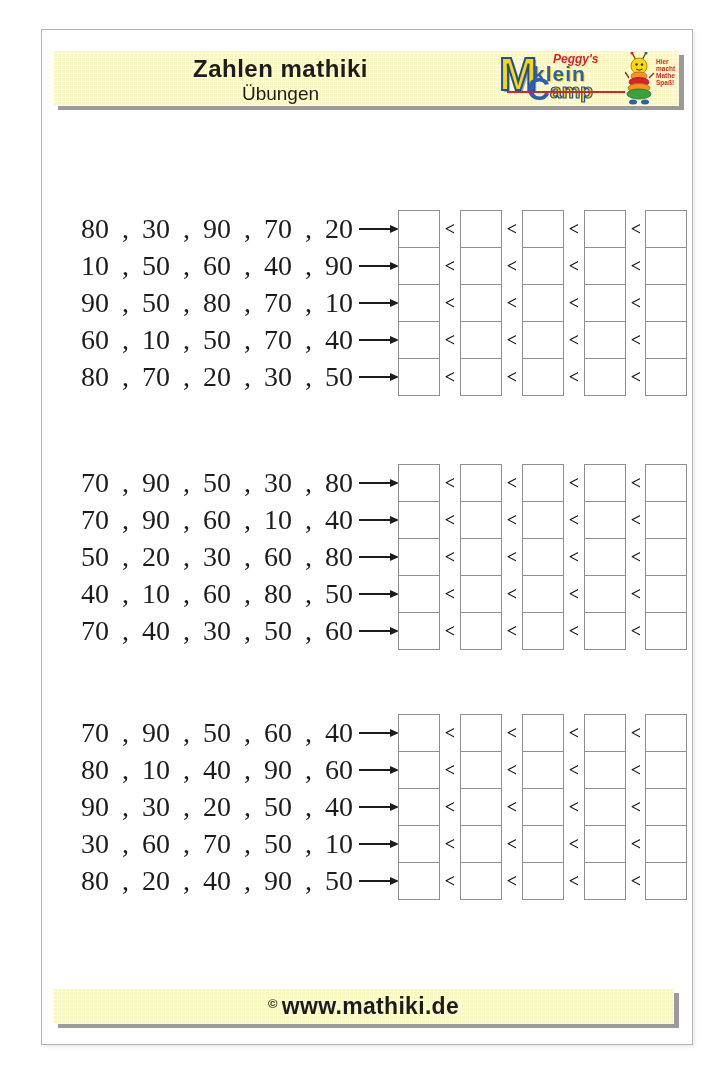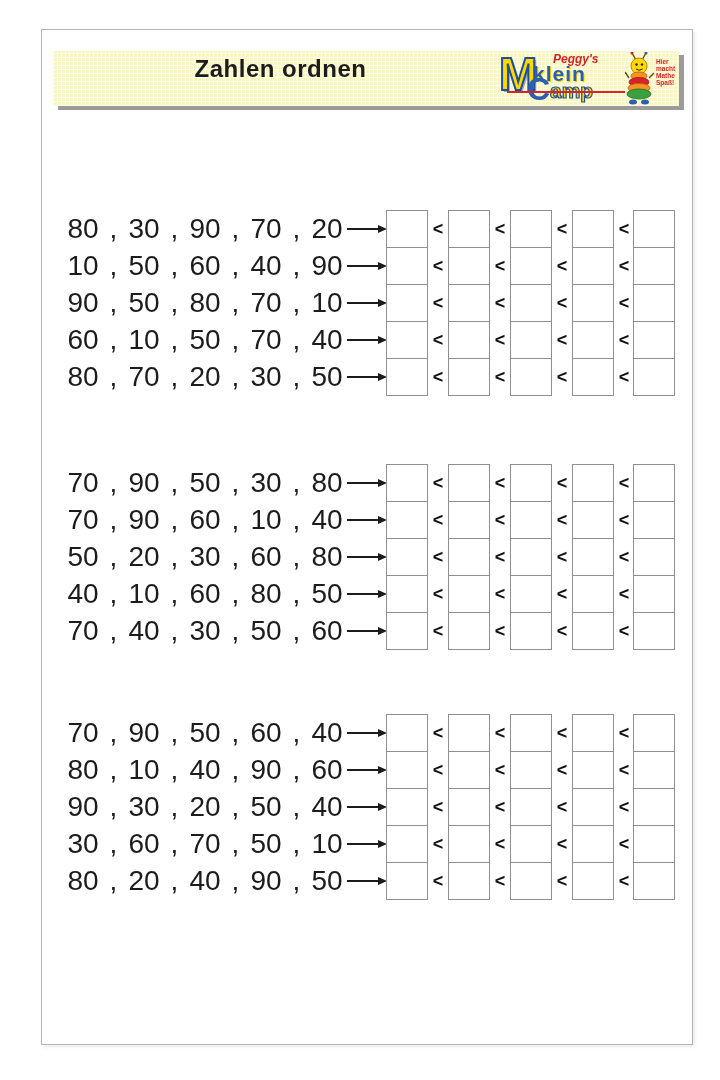--- a/index.html
+++ b/index.html
@@ -22,21 +22,21 @@
   .lg-m{left:2px;top:-4px;font-size:46px;font-weight:bold;color:#ffd800;-webkit-text-stroke:2px #1e4f9c;text-shadow:2px 2px 0 rgba(30,79,156,.45);}
   .lg-athiki{left:36px;top:11px;font-size:21px;font-weight:bold;color:#2b5fb0;letter-spacing:1px;text-shadow:1px 1px 0 #ffd800;}
   .lg-c{left:30px;top:20px;font-size:32px;font-weight:bold;color:#2b5fb0;}
   .lg-amp{left:53px;top:28px;font-size:21px;font-weight:bold;color:#ffd800;-webkit-text-stroke:1.2px #1e4f9c;}
   .lg-line{position:absolute;left:10px;top:40px;width:118px;height:2px;background:#d6232a;}
   .bug{position:absolute;left:128px;top:1px;}
   .slogan{position:absolute;left:159px;top:7px;font-size:6.5px;line-height:7px;color:#d6232a;font-weight:bold;text-align:left;}
   
   .instruction{position:absolute;left:33px;top:96px;font-size:28px;letter-spacing:.2px;}
   
-  .block{position:absolute;left:4px;width:650px;height:196px;}
+  .block{position:absolute;left:16px;width:650px;height:196px;font-family:Liberation Serif, serif;}
   .row{position:absolute;left:0;width:650px;height:38px;}
   .numbers{position:absolute;left:15px;top:0;height:38px;display:flex;align-items:center;font-size:28px;}
   .num-cell{display:inline-block;width:44px;text-align:center;}
   .comma-cell{display:inline-block;width:17px;text-align:center;}
   .arrow{position:absolute;left:301px;top:18px;width:32px;border-top:2px solid #1c1c1c;}
   .arrow::after{content:"";position:absolute;right:-8px;top:-5px;width:0;height:0;
     border-left:9px solid #1c1c1c;border-top:4px solid transparent;border-bottom:4px solid transparent;}
   .abox{position:absolute;top:0;width:42px;height:38px;box-sizing:border-box;border:1px solid #8f8f8f;background:#fff;}
   .sep{position:absolute;top:0;width:20px;height:38px;display:flex;align-items:center;justify-content:center;
        font-size:18px;font-weight:bold;color:#111;}
@@ -45,21 +45,22 @@
   .footer-text{font-size:23px;font-weight:bold;letter-spacing:.3px;}
   .copy{font-size:13px;vertical-align:6px;font-weight:bold;margin-right:4px;}
 </style>
 </head>
 <body>
 
 <div class="frame">
 
   <div class="banner header-banner">
     <div class="header-text">
-      <div class="title">Zahlen ordnen</div>
+      <div class="title">Zahlen mathiki</div>
+      <div class="subtitle">Übungen</div>
     </div>
     <div class="logo">
       <span class="lg-m">M</span>
       <span class="lg-peggys">Peggy's</span>
       <span class="lg-athiki">klein</span>
       <span class="lg-c">C</span>
       <span class="lg-amp">amp</span>
       <div class="lg-line"></div>
       <svg class="bug" width="30" height="53" viewBox="0 0 30 53">
         <line x1="11" y1="8" x2="7" y2="1" stroke="#6b4c1e" stroke-width="1.5"></line>
@@ -436,14 +437,17 @@
           <div class="abox" style="left: 526px;"></div>
           <div class="abox" style="left: 587px;"></div>
           <div class="sep" style="left: 382px;">&lt;</div>
           <div class="sep" style="left: 444px;">&lt;</div>
           <div class="sep" style="left: 506px;">&lt;</div>
           <div class="sep" style="left: 568px;">&lt;</div>
         </div>
       </div>
     </div>
 
+  <div class="banner footer-banner">
+    <span class="footer-text"><span class="copy">©</span><span>www.mathiki.de</span></span>
+  </div>
 
 </div>
 
 </body></html>

